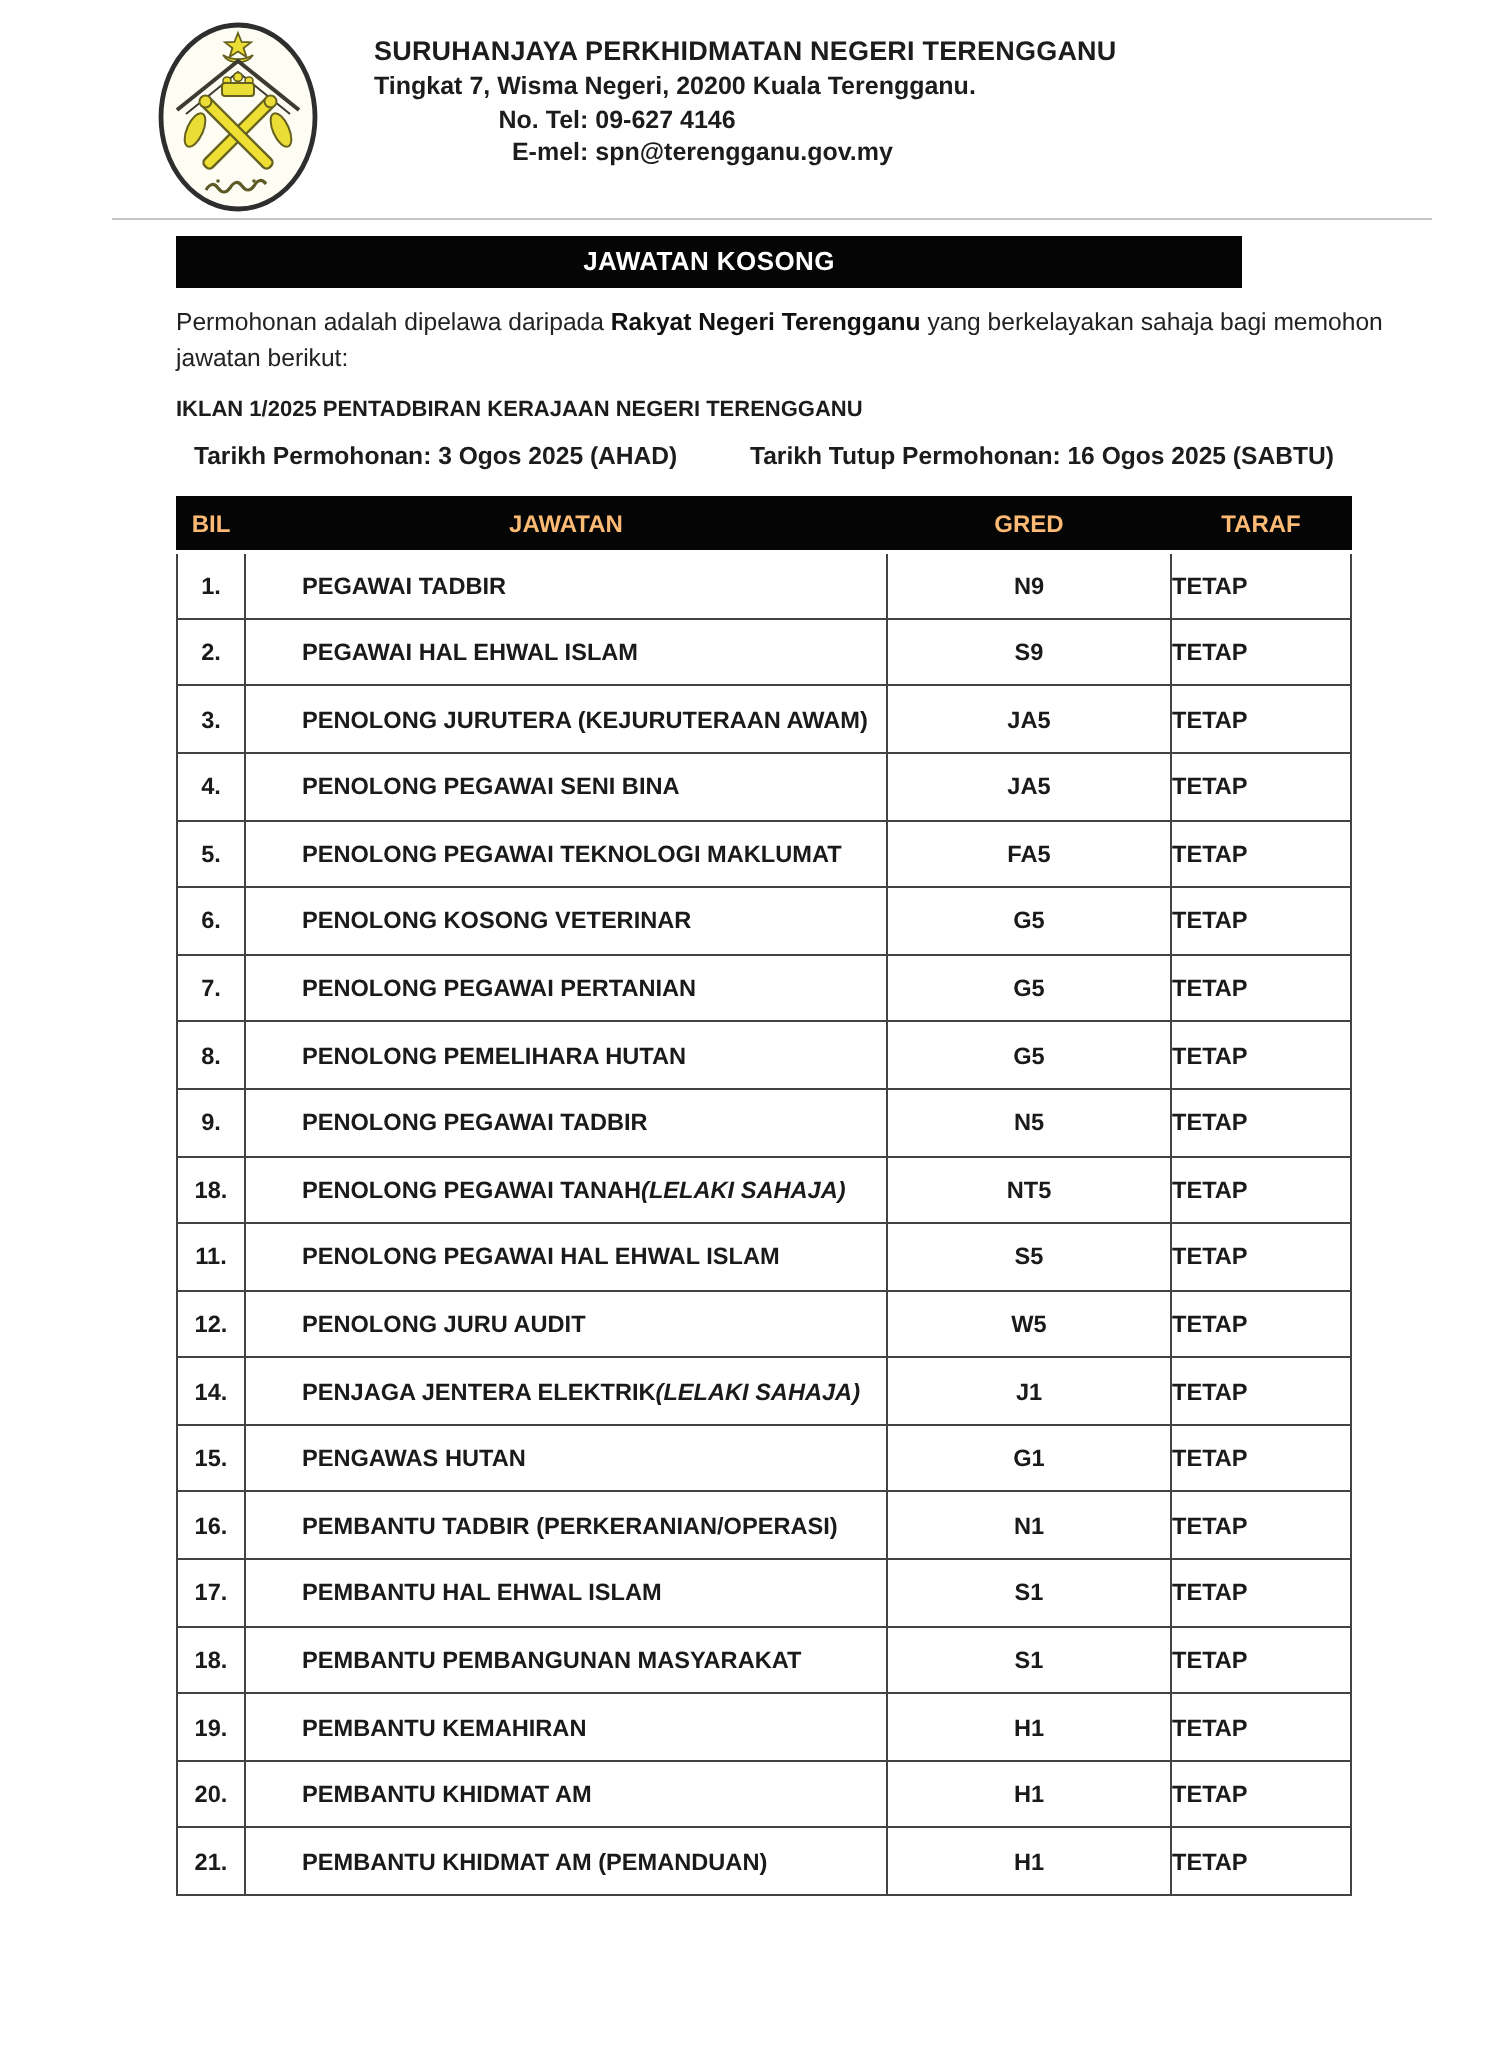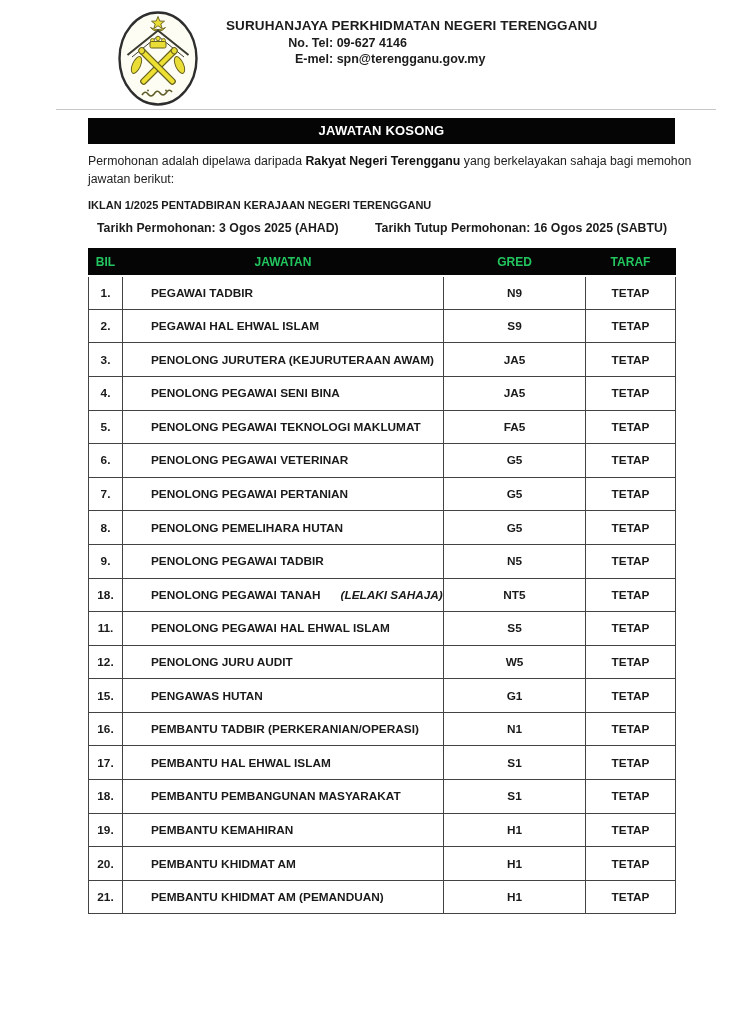--- a/index.html
+++ b/index.html
@@ -7,32 +7,32 @@
   body {
     width: 744px; height: 1024px;
     background: #ffffff;
     font-family: "Liberation Sans", sans-serif;
     color: #1c1c1c;
     overflow: hidden;
   }
   .page { width: 744px; height: 1024px; position: relative; }
 
   
-  .letterhead { display: flex; align-items: flex-start; padding: 10px 0 0 78px; gap: 27px; height: 108px; margin-left: 39px; }
+  .letterhead { display: flex; align-items: flex-start; padding: 10px 0 0 78px; gap: 27px; height: 108px; }
   .logo { width: 82px; height: 97px; flex: none; }
   .lh-text { padding-top: 8px; }
   .org  { font-size: 13.5px; font-weight: bold; letter-spacing: .1px; }
   .addr { font-size: 12.5px; font-weight: bold; margin-top: 3px; }
   .contact-row { display: flex; font-size: 12.5px; font-weight: bold; margin-top: 2.5px; text-align: right; }
   .c-label { width: 103px; flex: none; }
   .lh-rule { height: 1px; background: #c6c6c6; margin: 1px 28px 0 56px; }
 
   
   .title-bar {
-    margin: 8px 0 0 88px; width: 587px;
+    margin: 8px 0 0 88px; width: 533px;
     background: #050505; color: #ffffff;
     font-weight: bold; font-size: 13px; text-align: center;
     padding: 5px 0 6px; letter-spacing: .2px;
   }
 
   
   .intro { margin: 9px 0 0 88px; width: 606px; font-size: 12.3px; line-height: 1.45; color: #222; }
   .intro b { color: #111; }
 
   
@@ -43,36 +43,36 @@
   
   table.vacancy-table {
     margin: 13px 0 0 88px; width: 587px;
     border-collapse: collapse; table-layout: fixed;
   }
   .vacancy-table col.w-bil   { width: 34px; }
   .vacancy-table col.w-jaw   { width: 321px; }
   .vacancy-table col.w-gred  { width: 142px; }
   .vacancy-table col.w-taraf { width: 90px; }
   .vacancy-table th {
-    background: #050505; color: #22c55e;
+    background: #050505; color: #fdba74;
     font-size: 12px; font-weight: bold;
     padding: 6px 0; border: 1px solid #050505;
     border-bottom: 2.5px solid #ffffff;
   }
   .vacancy-table td {
     border: 1.4px solid #434343;
     font-weight: bold; font-size: 11.8px; color: #1a1a1a;
     height: 33.6px; padding: 0; vertical-align: middle;
     background: #ffffff;
   }
   td.c-bil   { text-align: center; }
   td.c-jaw   { text-align: left; padding-left: 28px; }
   td.c-gred  { text-align: center; }
-  td.c-taraf { text-align: center; }
-  td.c-jaw i { font-style: italic; margin-left: 20px; }
+  td.c-taraf { }
+  td.c-jaw i { font-style: italic; margin-left: 0; }
 </style>
 </head>
 <body>
 
 <div class="page">
 
   <header class="letterhead">
     <div class="logo">
       <svg viewBox="0 0 82 97" width="82" height="97" aria-hidden="true">
         <ellipse cx="41" cy="48.5" rx="38.5" ry="46" fill="#fefdf4" stroke="#2e2e2e" stroke-width="2.4"></ellipse>
@@ -100,20 +100,21 @@
           <circle cx="41" cy="34" r="3" fill="#eadd35" stroke="#66611f" stroke-width="1"></circle>
         </g>
 
         <path d="M25 85 q3 -5 6 -1 q3 4 6 0 q3 -5 6 -1 q3 4 6 0 q3 -5 6 -1" fill="none" stroke="#5d5a26" stroke-width="1.6"></path>
         <circle cx="31" cy="80.5" r="0.9" fill="#5d5a26"></circle>
         <circle cx="49" cy="80.5" r="0.9" fill="#5d5a26"></circle>
       </svg>
     </div>
     <div class="lh-text">
       <div class="org">SURUHANJAYA PERKHIDMATAN NEGERI TERENGGANU</div>
+      <div class="addr">Tingkat 7, Wisma Negeri, 20200 Kuala Terengganu.</div>
       <div class="contact-row">
         <span class="c-label">No. Tel</span>
         <span class="c-value">: 09-627 4146</span>
       </div>
       <div class="contact-row">
         <span class="c-label">E-mel</span>
         <span class="c-value">: spn@terengganu.gov.my</span>
       </div>
     </div>
   </header>
@@ -177,21 +178,21 @@
 
   <tr>
     <td class="c-bil">5.</td>
     <td class="c-jaw">PENOLONG PEGAWAI TEKNOLOGI MAKLUMAT</td>
     <td class="c-gred">FA5</td>
     <td class="c-taraf">TETAP</td>
   </tr>
 
   <tr>
     <td class="c-bil">6.</td>
-    <td class="c-jaw">PENOLONG PEGAWAI VETERINAR</td>
+    <td class="c-jaw">PENOLONG KOSONG VETERINAR</td>
     <td class="c-gred">G5</td>
     <td class="c-taraf">TETAP</td>
   </tr>
 
   <tr>
     <td class="c-bil">7.</td>
     <td class="c-jaw">PENOLONG PEGAWAI PERTANIAN</td>
     <td class="c-gred">G5</td>
     <td class="c-taraf">TETAP</td>
   </tr>
@@ -225,20 +226,26 @@
   </tr>
 
   <tr>
     <td class="c-bil">12.</td>
     <td class="c-jaw">PENOLONG JURU AUDIT</td>
     <td class="c-gred">W5</td>
     <td class="c-taraf">TETAP</td>
   </tr>
 
 
+  <tr>
+    <td class="c-bil">14.</td>
+    <td class="c-jaw">PENJAGA JENTERA ELEKTRIK<i>(LELAKI SAHAJA)</i></td>
+    <td class="c-gred">J1</td>
+    <td class="c-taraf">TETAP</td>
+  </tr>
 
   <tr>
     <td class="c-bil">15.</td>
     <td class="c-jaw">PENGAWAS HUTAN</td>
     <td class="c-gred">G1</td>
     <td class="c-taraf">TETAP</td>
   </tr>
 
   <tr>
     <td class="c-bil">16.</td>

